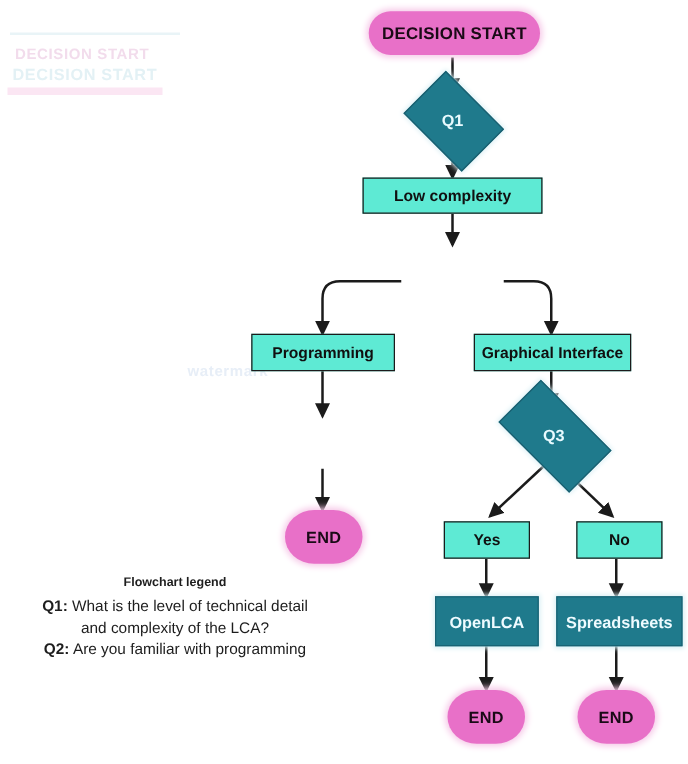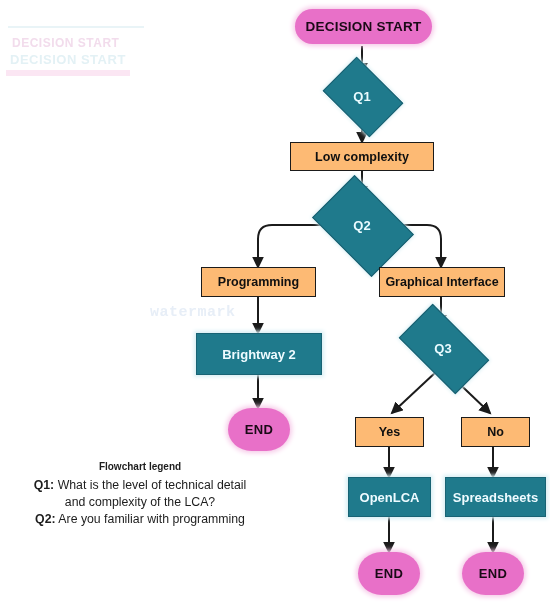--- a/index.html
+++ b/index.html
@@ -31,21 +31,21 @@
   .ghost.g1 { left: 12px; top: 36px; font-size: 12px; color: #f2dcec; }
   .ghost.g2 { left: 10px; top: 52px; font-size: 13px; color: #e3f1f5; }
   .ghost.g3 {
     left: 8px; top: 26px; width: 136px; height: 8px;
     border-top: 2px solid #e9f4f7; border-bottom: 0;
   }
   .ghost.g4 {
     left: 6px; top: 70px; width: 124px; height: 6px;
     background: #fbe6f3;
   }
-  .ghost.g5 { left: 150px; top: 304px; font-size: 15px; color: #e7eef7; font-family: Liberation Mono, monospace; }
+  .ghost.g5 { left: 150px; top: 290px; font-size: 12px; color: #e7eef7; }
 
   
   #wires {
     position: absolute;
     left: 0; top: 0;
     width: 550px; height: 611px;
   }
 
   .node {
     position: absolute;
@@ -70,21 +70,21 @@
     border-radius: 22px;
   }
   .term.end {
     font-size: 13px;
     letter-spacing: 0.3px;
     border-radius: 24px / 22px;
   }
 
   
   .proc {
-    background: #fdba74;
+    background: #5eead4;
     border: 1.6px solid #1b1b1b;
     color: #101010;
     font-weight: bold;
     font-size: 12.5px;
   }
 
   
   .soft {
     background: #1f7a8c;
     border: 1.3px solid #186374;
@@ -196,36 +196,29 @@
 
   <div class="dia-wrap" style="left:330px; top:73px; width:64px; height:46px;">
     <span class="dia-shape"></span>
     <span class="dia-label">Q1</span>
   </div>
 
   <div class="node proc" style="left:290px; top:142px; width:144px; height:29px;">
     <span>Low complexity</span>
   </div>
 
-  <div class="dia-wrap" style="left:321px; top:196px; width:82px; height:58px;">
-    <span class="dia-shape"></span>
-    <span class="dia-label">Q2</span>
-  </div>
 
   <div class="node proc" style="left:201px; top:267px; width:115px; height:30px;">
     <span>Programming</span>
   </div>
 
   <div class="node proc" style="left:379px; top:267px; width:126px; height:30px;">
     <span>Graphical Interface</span>
   </div>
 
-  <div class="node soft" style="left:196px; top:333px; width:126px; height:42px;">
-    <span>Brightway 2</span>
-  </div>
 
   <div class="node term end" style="left:228px; top:408px; width:62px; height:43px;">
     <span>END</span>
   </div>
 
   <div class="dia-wrap" style="left:404px; top:325px; width:78px; height:46px;">
     <span class="dia-shape"></span>
     <span class="dia-label">Q3</span>
   </div>
 

